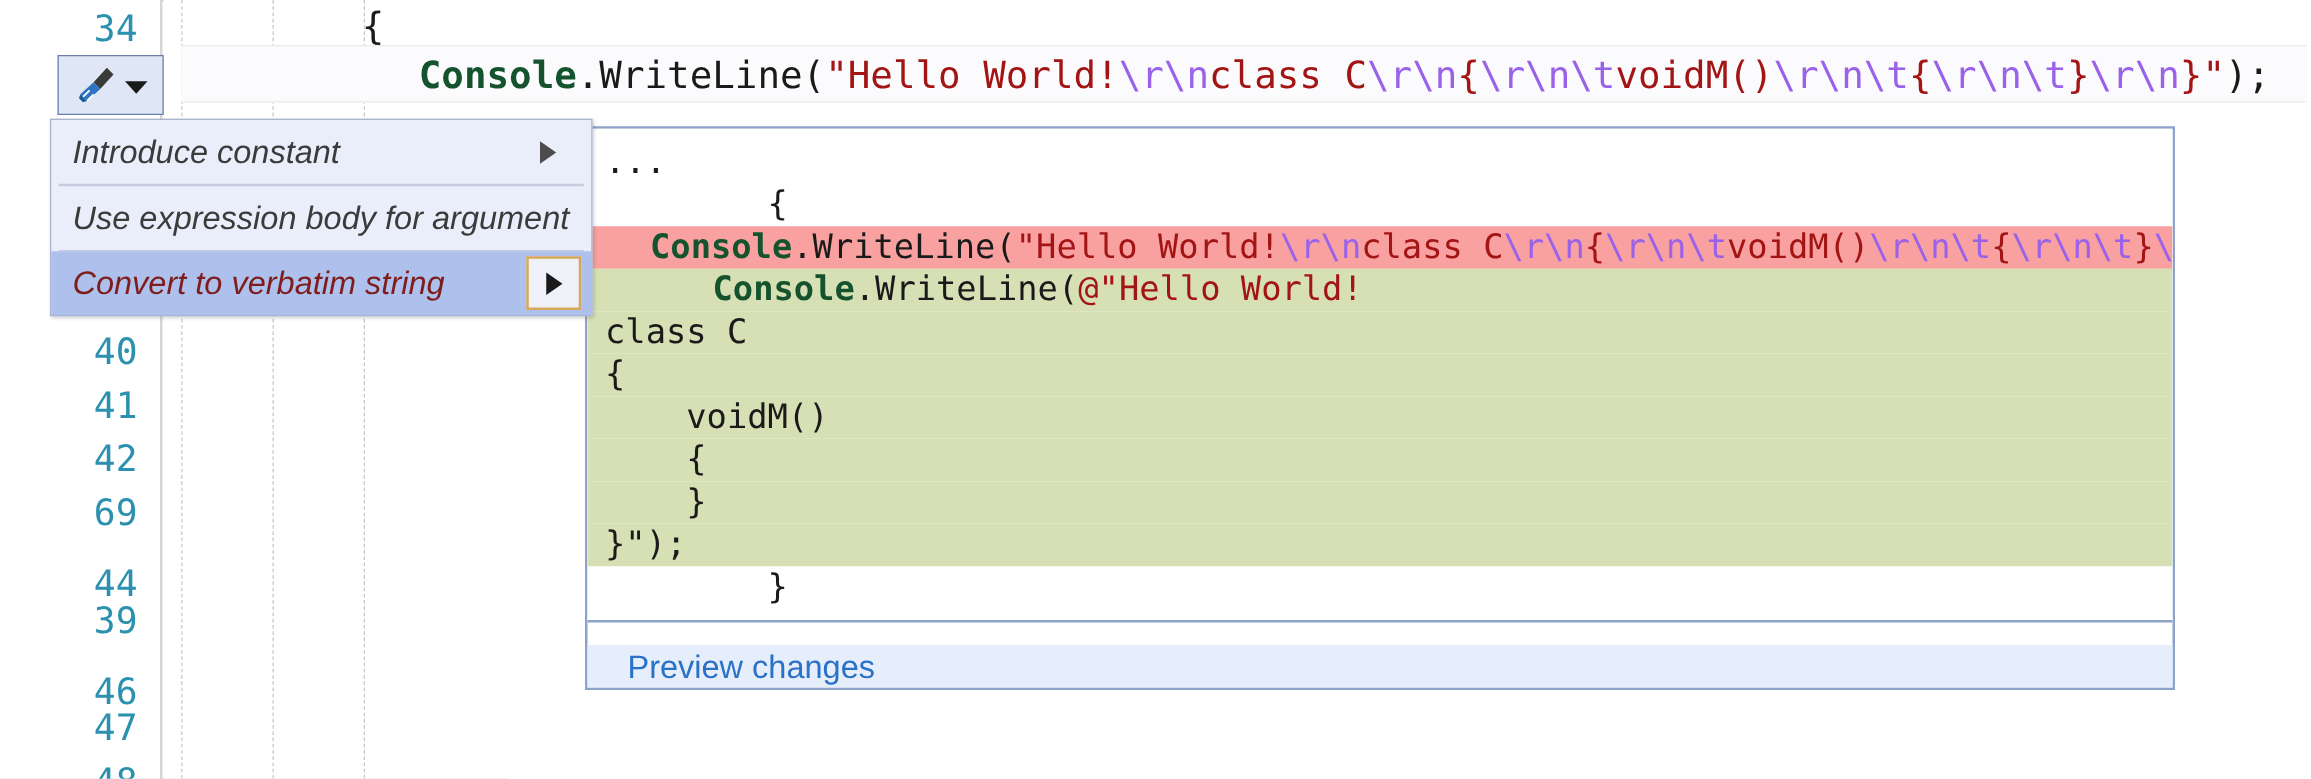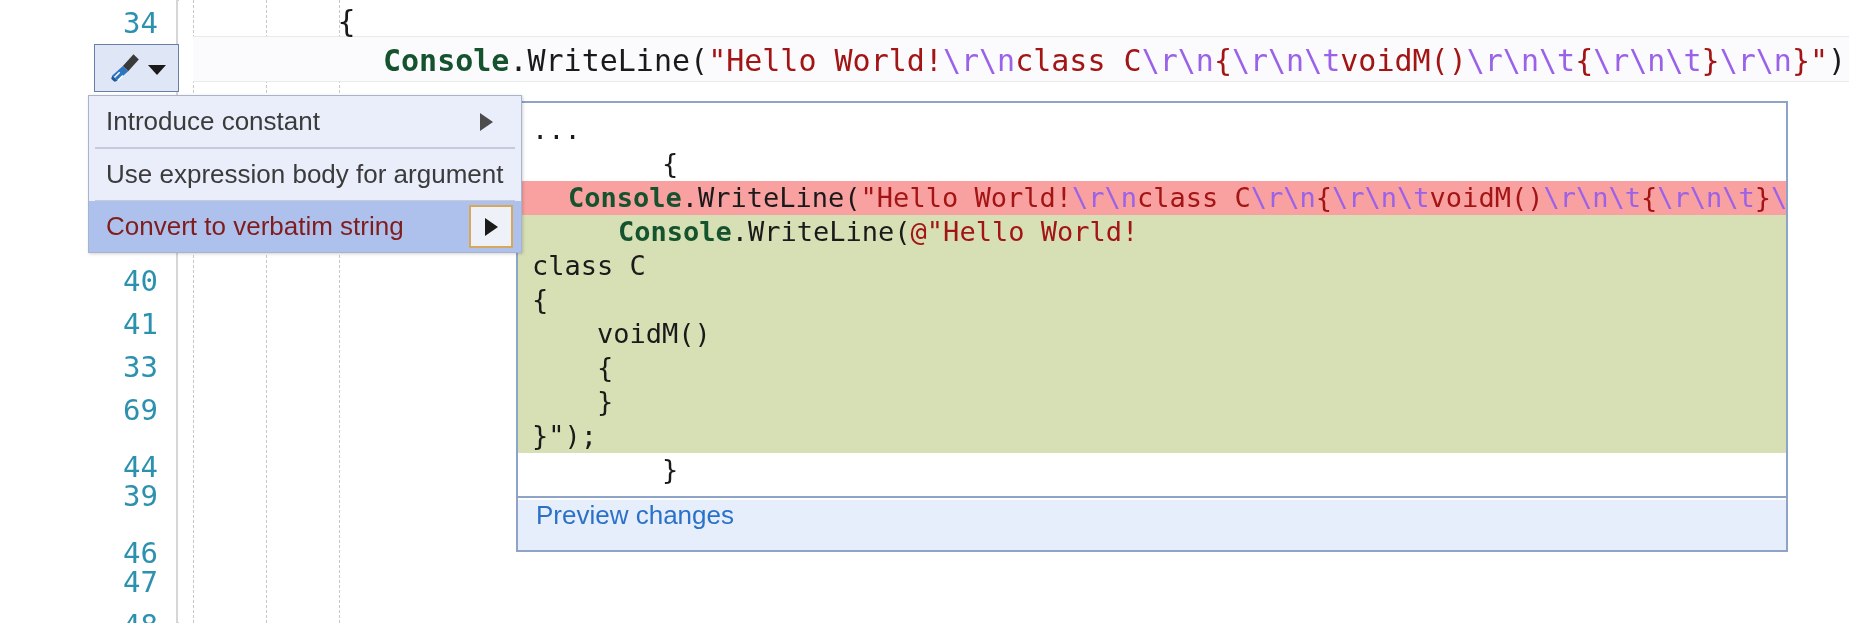--- a/index.html
+++ b/index.html
@@ -2,21 +2,21 @@
 <html><head>
 <meta charset="utf-8">
 <style>
   html,body{margin:0;padding:0;}
   body{
     width:1849px;height:623px;
     background:#ffffff;
     font-family:"Liberation Sans", sans-serif;
     overflow:hidden;position:relative;
   }
-  .root{position:absolute;inset:0;background:#ffffff;margin-left:48px;}
+  .root{position:absolute;inset:0;background:#ffffff;}
 
   
   .frame-border{position:absolute;left:0;top:0;width:1849px;height:623px;
     border:1px solid #d0d0d0;box-sizing:border-box;}
 
   
   .gutter{position:absolute;left:0;top:0;width:128px;height:623px;background:#ffffff;}
   .gutter-sep{position:absolute;left:128px;top:0;width:2px;height:623px;background:#d6d6d6;}
   .ln{
     position:absolute;left:0;width:110px;text-align:right;
@@ -61,21 +61,21 @@
 
   
   .menu{
     position:absolute;left:40px;top:95px;width:434px;
     background:#e9eefa;border:1px solid #a8b4cc;box-sizing:border-box;
     z-index:50;
     box-shadow:1px 1px 3px rgba(0,0,0,.18);
   }
   .menu-item{
     position:relative;height:51px;display:flex;align-items:center;
-    padding-left:17px;box-sizing:border-box;cursor:default;
+    padding-left:17px;box-sizing:border-box;cursor:default;font-style:italic;
   }
   .menu-item .mlabel{
     font-family:"Liberation Sans", sans-serif;
     font-size:26px;color:#3b3b3b;white-space:pre;
   }
   .menu-sep{height:1px;background:#c3cbdd;margin:0 6px;}
   .menu-item.selected{background:#aec0ec;}
   .menu-item.selected .mlabel{color:#7f1d1d;}
   .submenu-arrow-box{
     position:absolute;right:8px;top:4px;width:44px;height:43px;
@@ -101,22 +101,22 @@
   }
   .p-line{
     position:absolute;left:0;right:0;height:34px;white-space:pre;
     font-family:"DejaVu Sans Mono","Liberation Mono",monospace;
     font-size:27px;line-height:34px;color:#1a1a1a;
     padding-left:14px;box-sizing:border-box;
   }
   .p-del{background:#f9a0a0;}
   .p-add{background:#d6e0b4;}
   .preview-footer{
-    position:absolute;left:0;right:0;bottom:0;height:50px;background:#e7eefb;
-    display:flex;align-items:flex-start;padding-left:18px;box-sizing:border-box;
+    position:absolute;left:0;right:0;bottom:0;height:34px;background:#e7eefb;
+    display:flex;align-items:center;padding-left:32px;box-sizing:border-box;
   }
   .preview-link{
     font-family:"Liberation Sans", sans-serif;font-size:26px;color:#2a72c8;
     cursor:pointer;
   }
 </style>
 </head>
 <body>
 
 <div class="root">
@@ -124,21 +124,21 @@
 
   <div class="gutter">
     <div class="ln" style="top:4px;">34</div>
     <div class="ln" style="top:47px;">35</div>
     <div class="ln" style="top:90px;">36</div>
     <div class="ln" style="top:133px;">37</div>
     <div class="ln" style="top:176px;">38</div>
     <div class="ln" style="top:219px;">39</div>
     <div class="ln" style="top:262px;">40</div>
     <div class="ln" style="top:305px;">41</div>
-    <div class="ln" style="top:348px;">33</div>
+    <div class="ln" style="top:348px;">42</div>
     <div class="ln" style="top:391px;">69</div>
     <div class="ln" style="top:448px;">44</div>
     <div class="ln" style="top:477px;">39</div>
     <div class="ln" style="top:534px;">46</div>
     <div class="ln" style="top:563px;">47</div>
     <div class="ln" style="top:606px;">48</div>
   </div>
   <div class="gutter-sep"></div>
 
   <div class="code-area">

